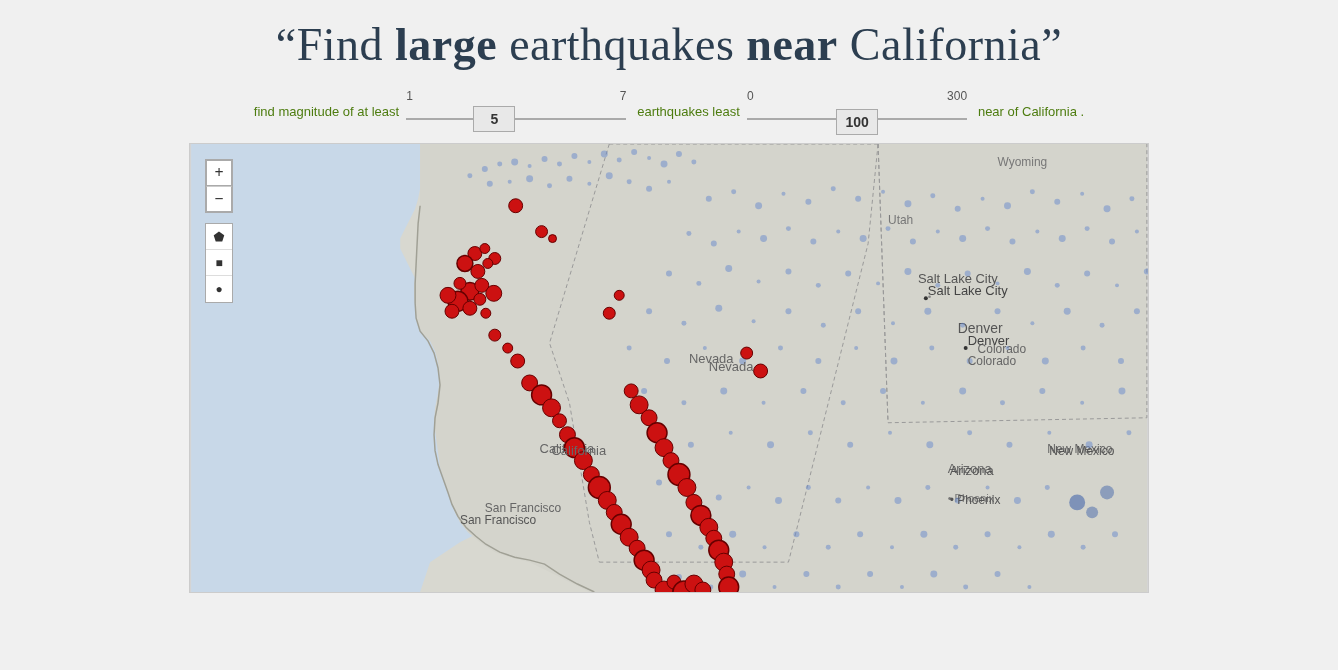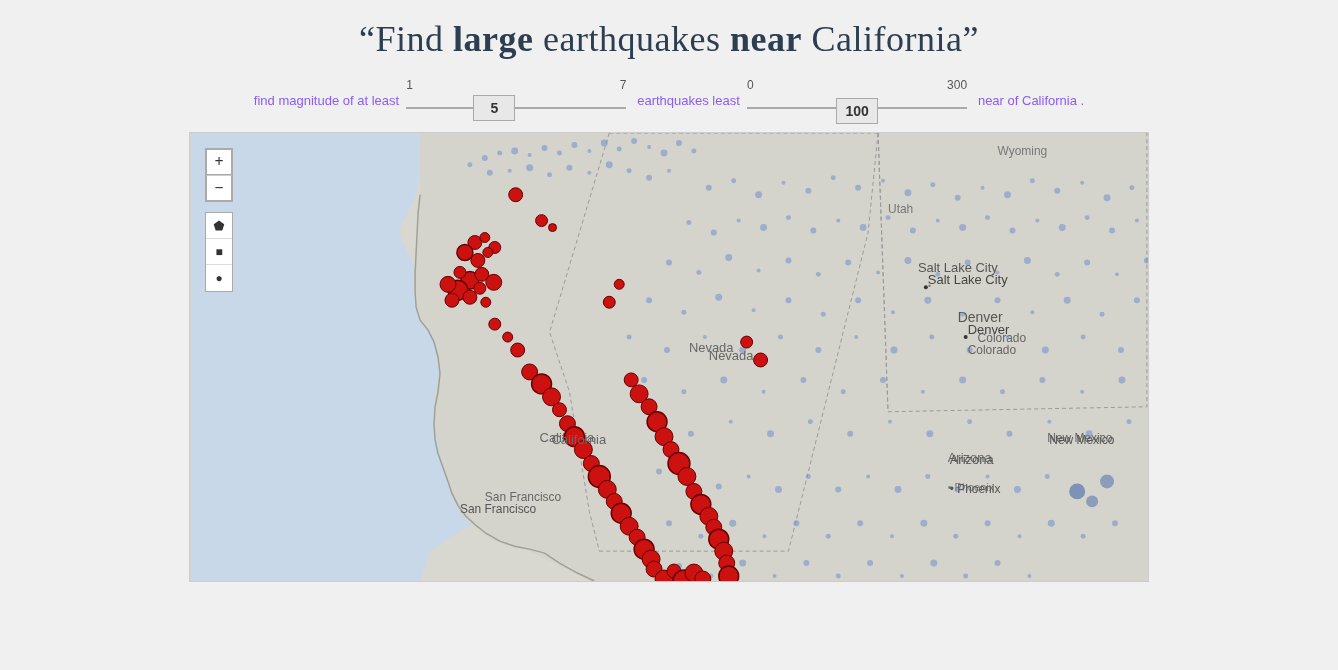--- a/index.html
+++ b/index.html
@@ -14,21 +14,21 @@
       align-items: center;
     }
 
     #title-section {
       width: 100%;
       text-align: center;
       padding: 18px 0 10px 0;
     }
 
     #main-title {
-      font-size: 36px;
+      font-size: 46px;
       color: #2c3e50;
       letter-spacing: 0.5px;
     }
 
     #main-title .normal { font-weight: normal; }
     #main-title .bold { font-weight: bold; }
 
     #controls-section {
       display: flex;
       align-items: center;
@@ -86,21 +86,21 @@
       justify-content: center;
       font-size: 14px;
       font-weight: bold;
       color: #333;
       cursor: pointer;
       z-index: 2;
     }
 
     .control-label {
       font-size: 13px;
-      color: #8b5cf6;
+      color: #4d7c0f;
       white-space: nowrap;
     }
 
     #map-container {
       width: 960px;
       height: 450px;
       border: 1px solid #ccc;
       background: #d4d4d4;
       position: relative;
       overflow: hidden;

